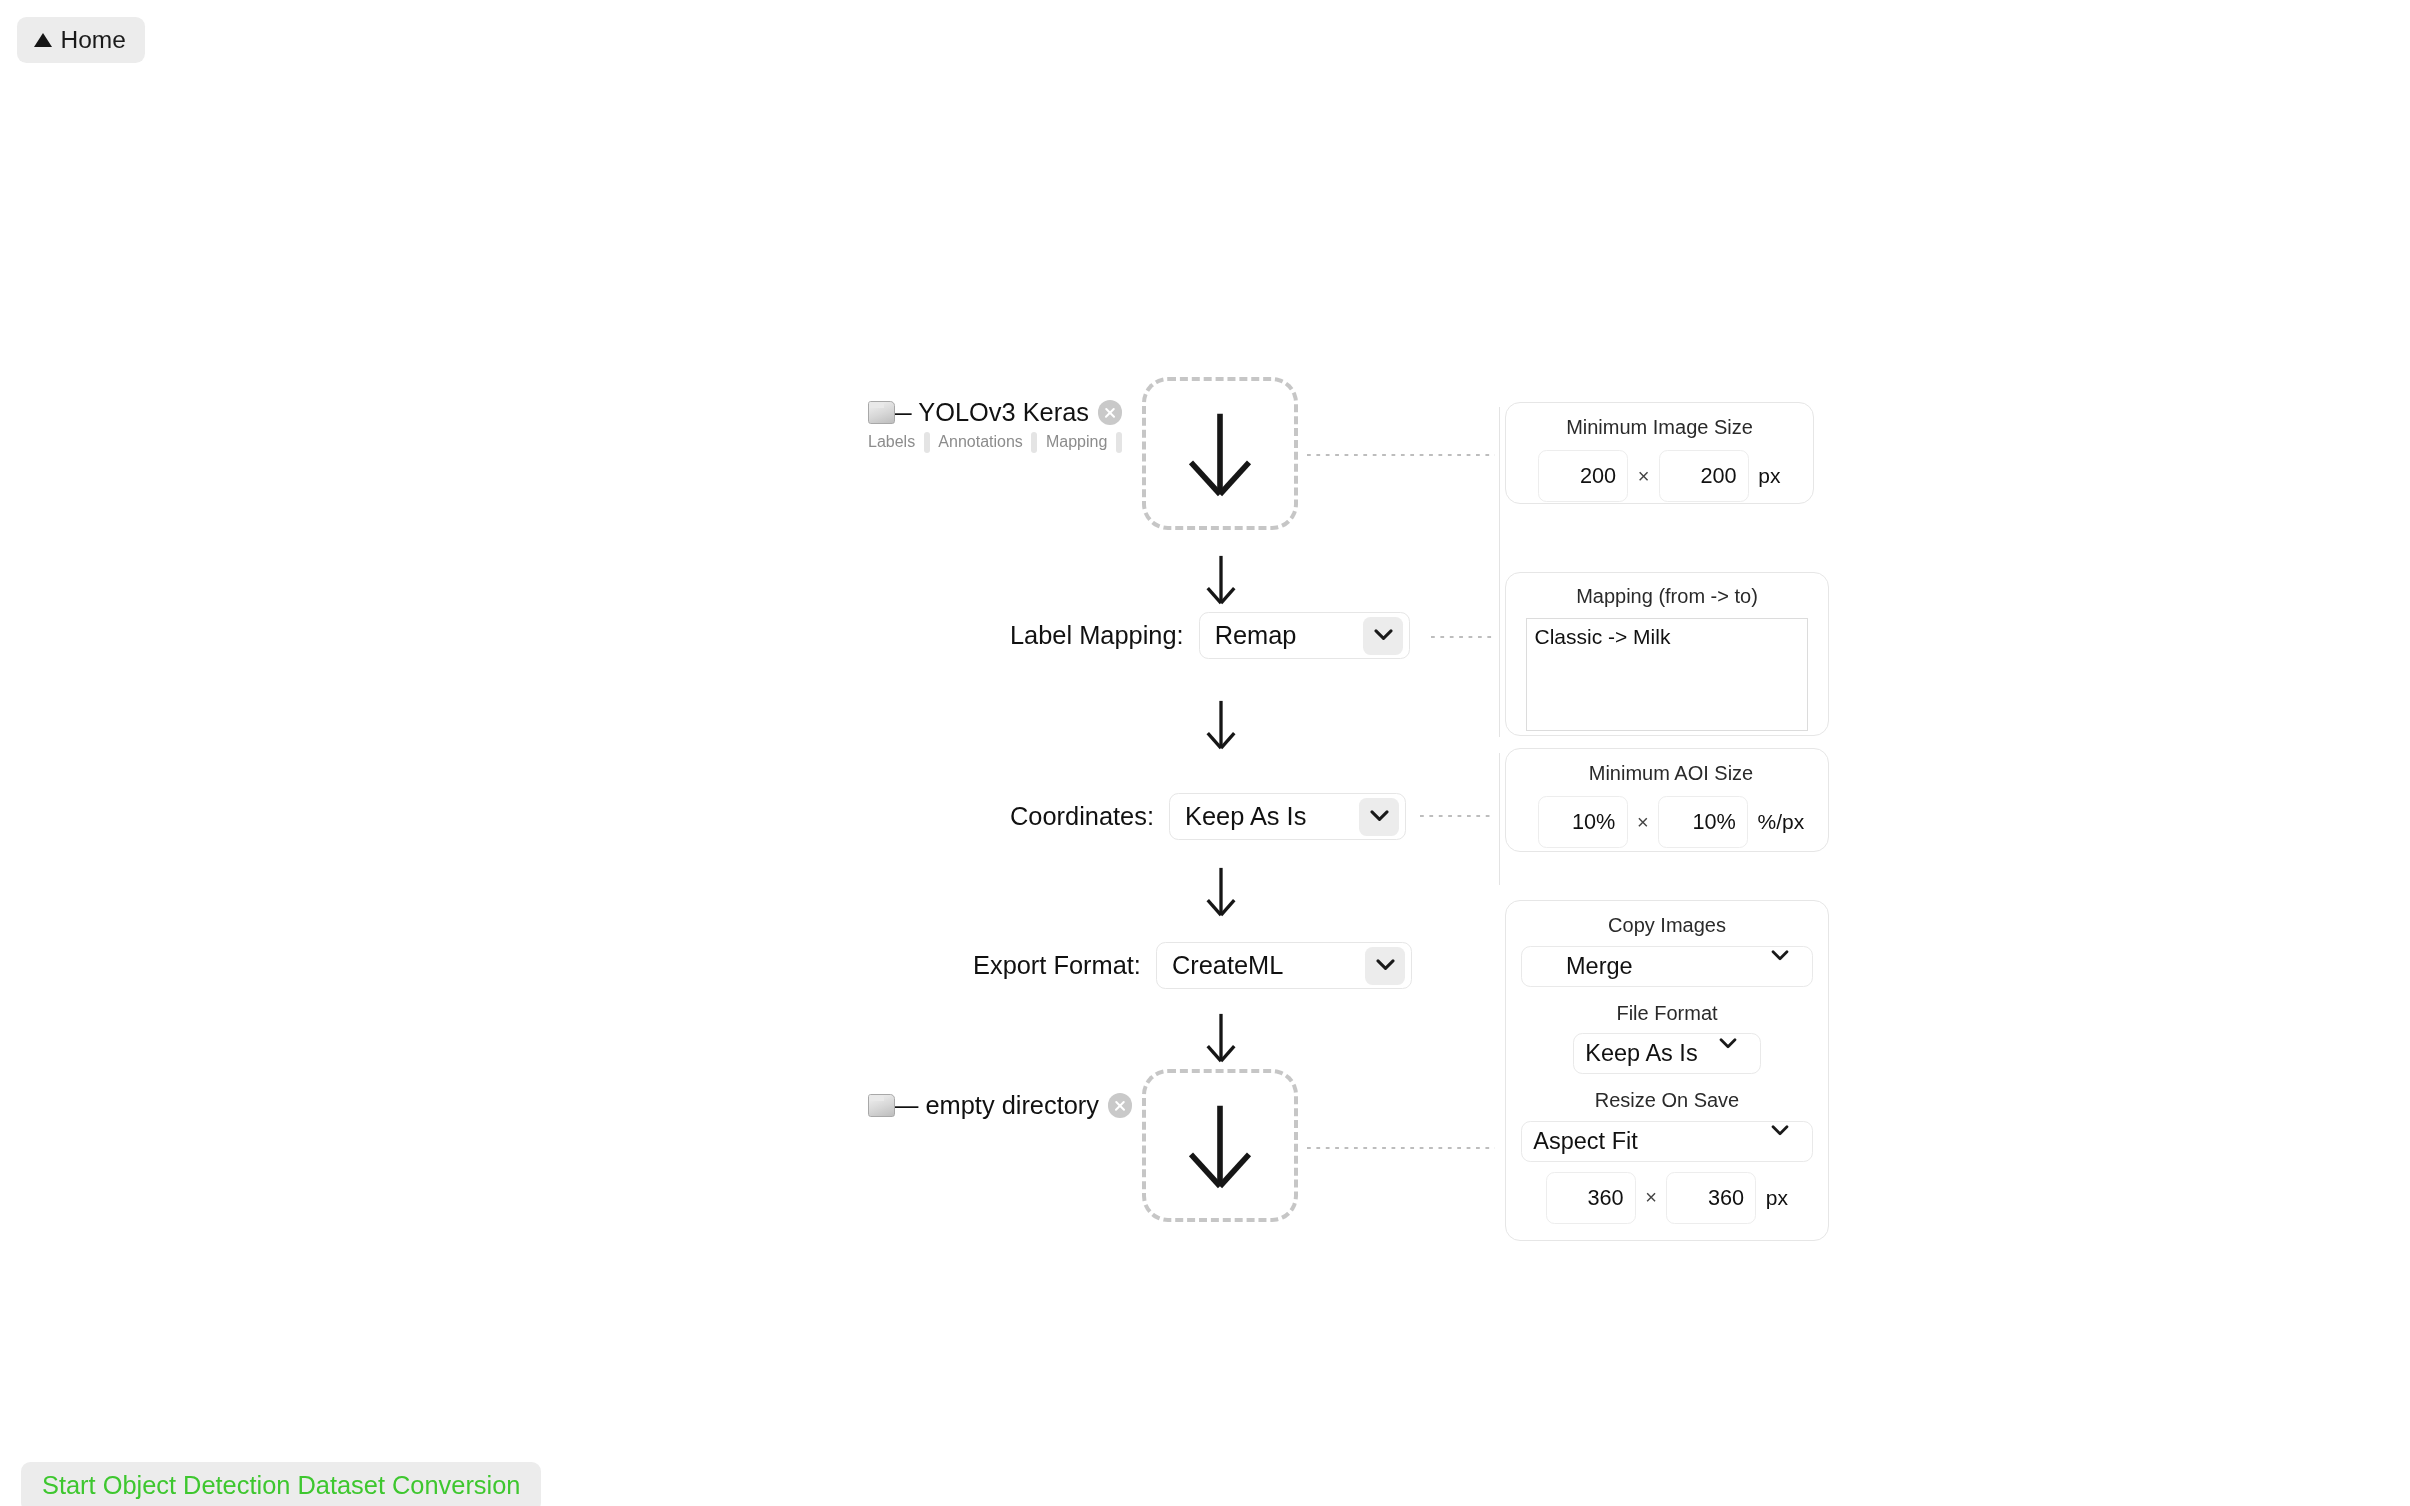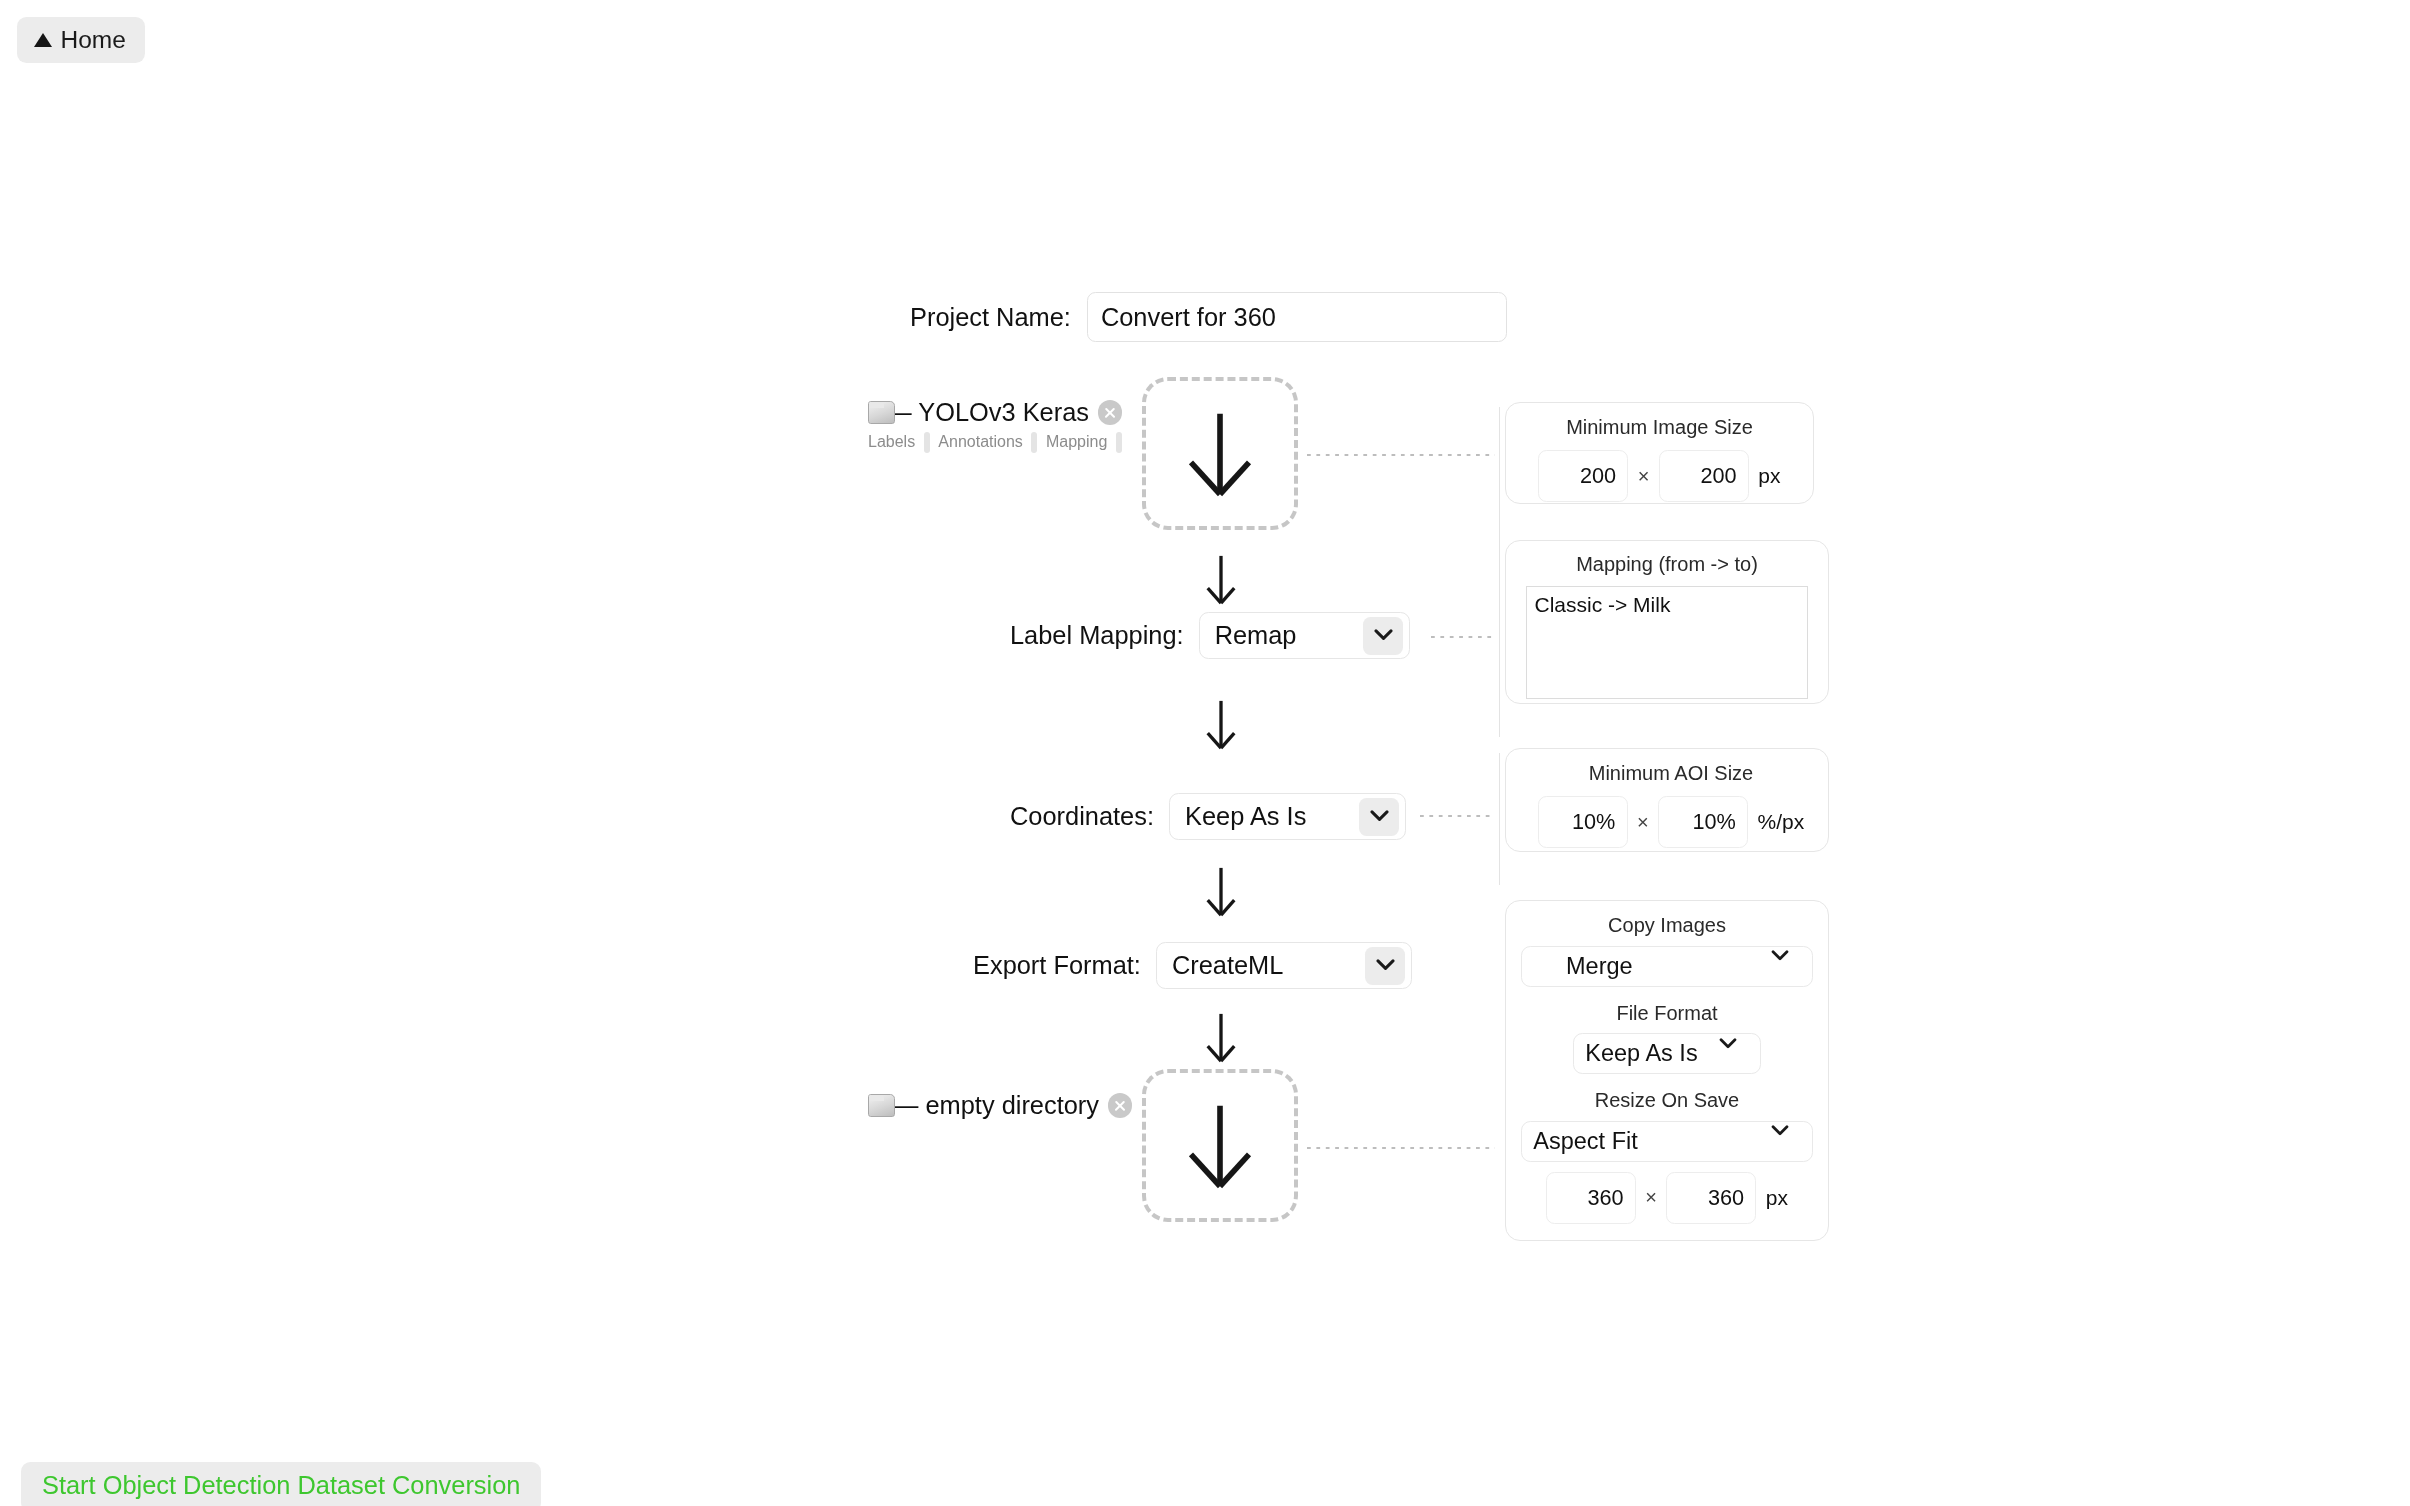--- a/index.html
+++ b/index.html
@@ -163,24 +163,20 @@
 </head>
 <body>
 
 <div id="root">
 
   <button class="home-btn">
     <span class="tri"></span>
     <span>Home</span>
   </button>
 
-  <div class="proj-row">
-    <span class="proj-label">Project Name:</span>
-    <input class="proj-input" type="text" value="Convert for 360" placeholder="Project Name" style="">
-  </div>
 
   <div class="vrule" style="left:1499px; top:407px; height:330px;"></div>
   <div class="vrule" style="left:1499px; top:753px; height:132px;"></div>
 
   <div class="srcblock" style="left:868px; top:398px; width:254px;">
     <div class="srcline">
       <span class="folder-icon">
         <span class="back"></span>
           <span class="flap"></span>
       </span>
@@ -291,21 +287,21 @@
   <div class="panel" style="left:1505px; top:402px; width:309px; height:102px; padding-top:13px;">
     <div class="panel-title">Minimum Image Size</div>
     <div class="numrow" style="margin-top:11.3px;">
       <input class="numfield" value="200" style="">
       <span class="xsym">×</span>
       <input class="numfield" value="200" style="">
       <span class="unit">px</span>
     </div>
   </div>
 
-  <div class="panel" style="left:1505px; top:540px; width:324px; height:164px; padding-top:12.2px;">
+  <div class="panel" style="left:1505px; top:572px; width:324px; height:164px; padding-top:12.2px;">
     <div class="panel-title">Mapping (from -&gt; to)</div>
     <div class="center" style="margin-top:9.4px;">
       <textarea class="mapbox" style="">Classic -&gt; Milk</textarea>
     </div>
   </div>
 
   <div class="panel" style="left:1505px; top:748px; width:324px; height:104px; padding-top:13px;padding-left:8px;">
     <div class="panel-title">Minimum AOI Size</div>
     <div class="numrow" style="margin-top:11.3px;">
       <input class="numfield" value="10%" style="">

